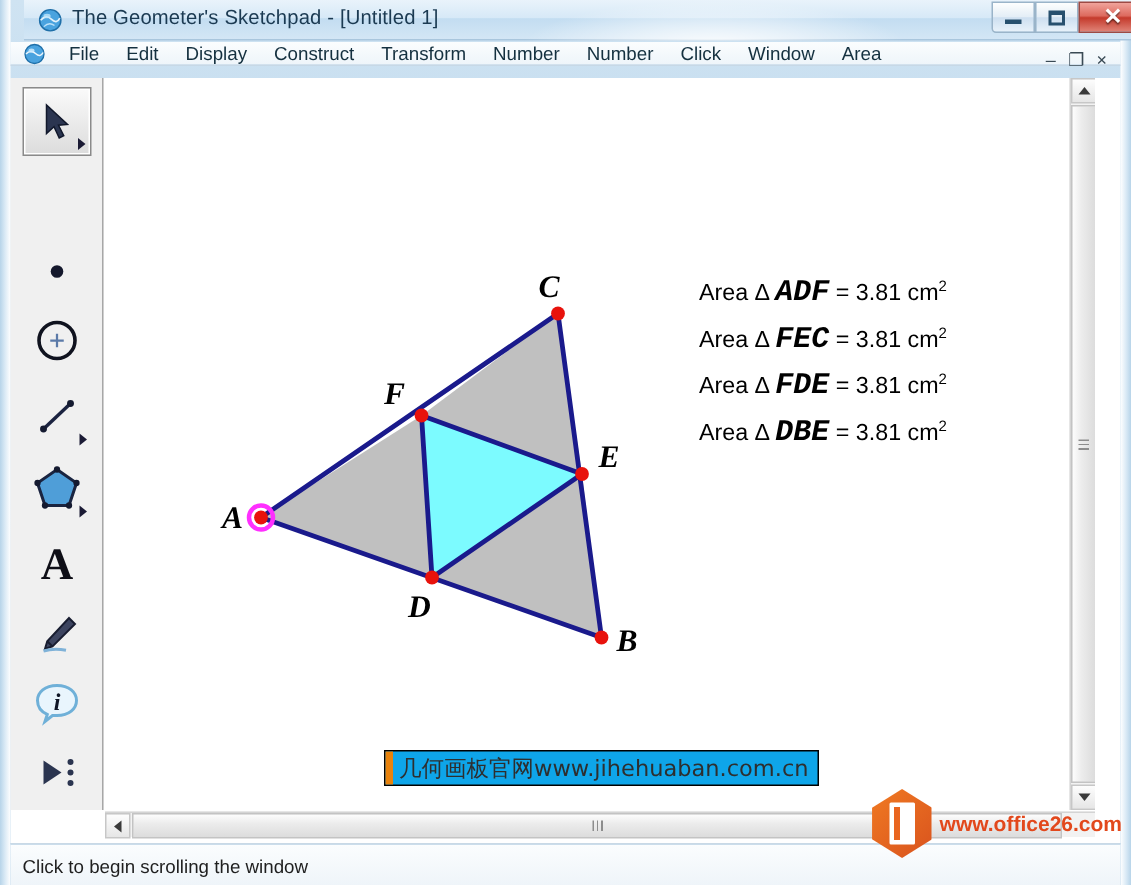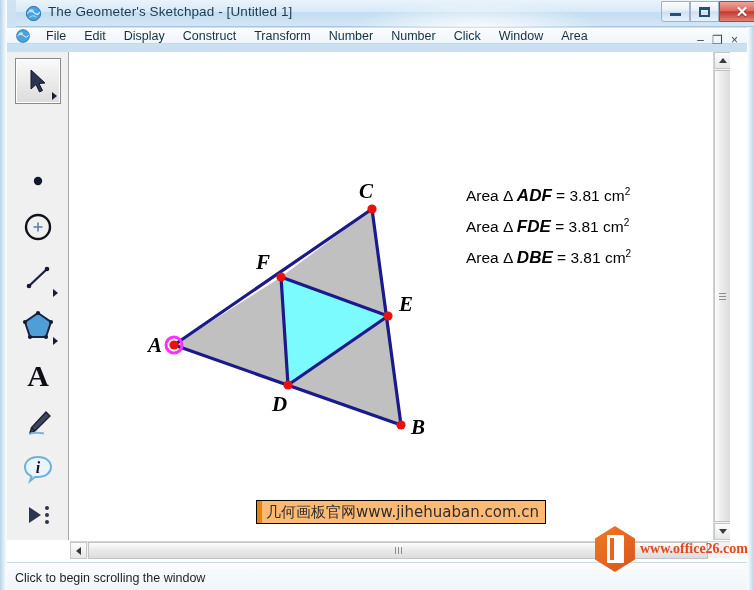--- a/index.html
+++ b/index.html
@@ -115,27 +115,27 @@
   }
   .canvas svg { position: absolute; left:0; top:0; }
 
   .measure-block {
     position: absolute; left: 396px; top: 126px;
     font-size: 15.5px; color: #000;
     line-height: 27px;
     white-space: nowrap;
   }
   .measure-line .lbl { font-family: "Liberation Sans", sans-serif; }
-  .measure-line .nm { font-style: italic; font-weight: bold; font-family: Liberation Sans, sans-serif; font-size: 17px;}
+  .measure-line .nm { font-style: italic; font-weight: bold; font-family: Liberation Mono, monospace; font-size: 20px;}
   .measure-line sup { font-size: 10px; vertical-align: super; }
 
   .watermark-box {
     position: absolute; left: 186px; top: 448px;
     border: 1px solid #000;
-    background: #fdba74;
+    background: #0ea5e9;
     padding: 1px 2px 1px 0;
     display: flex; align-items: center;
     height: 24px;
   }
   .watermark-box .bar { width: 5px; height: 22px; background:#e8820c; margin-right: 4px; }
   .watermark-box .txt {
     font-size: 15px; color:#2e2e2e; white-space: nowrap; padding-right:4px;
     font-family: "DejaVu Sans", sans-serif;
   }
 
@@ -212,21 +212,21 @@
     content:""; position:absolute; left:3px; top:3px; width:4px; height:22px; background:#e9651f;
   }
   .office-txt { display:flex; flex-direction:column; }
   .office-line1 {
     font-size: 25px; font-weight: bold; color:#e2481c; line-height: 1.05;
     font-family: "DejaVu Sans", sans-serif;
     text-shadow: 1px 1px 0 rgba(255,255,255,.6);
   }
   .office-line2 {
     font-size: 14px; font-weight: bold; color:#e2481c; line-height: 1.2;
-    font-family: Liberation Serif, serif;
+    font-family: Liberation Sans, sans-serif;
   }
 </style>
 </head>
 <body>
 
 <div id="app">
 
   <div class="win-edge-l"></div>
   <div class="win-edge-r"></div>
 
@@ -394,20 +394,23 @@
           <text x="329" y="259">E</text>
           <text x="186" y="217">F</text>
         </g>
       </svg>
 
       <div class="measure-block">
         <div class="measure-line">
           <span class="lbl">Area Δ </span><span class="nm">ADF</span><span class="lbl"> = </span><span class="lbl">3.81 cm</span><sup>2</sup>
         </div>
         <div class="measure-line">
+          <span class="lbl">Area Δ </span><span class="nm">FEC</span><span class="lbl"> = </span><span class="lbl">3.81 cm</span><sup>2</sup>
+        </div>
+        <div class="measure-line">
           <span class="lbl">Area Δ </span><span class="nm">FDE</span><span class="lbl"> = </span><span class="lbl">3.81 cm</span><sup>2</sup>
         </div>
         <div class="measure-line">
           <span class="lbl">Area Δ </span><span class="nm">DBE</span><span class="lbl"> = </span><span class="lbl">3.81 cm</span><sup>2</sup>
         </div>
       </div>
 
       <div class="watermark-box">
         <div class="bar"></div>
         <div class="txt">几何画板官网www.jihehuaban.com.cn</div>

